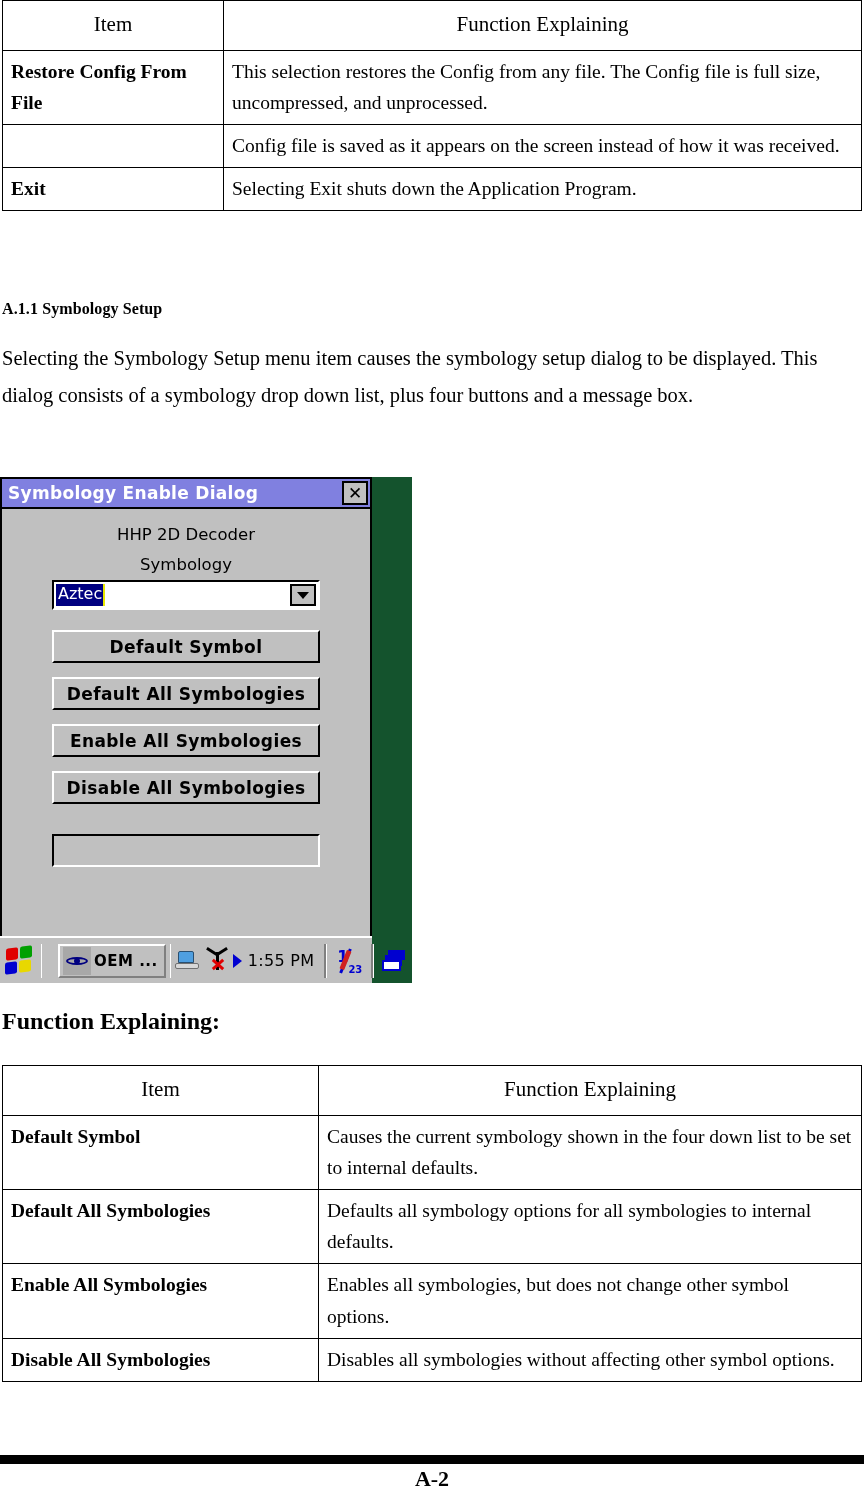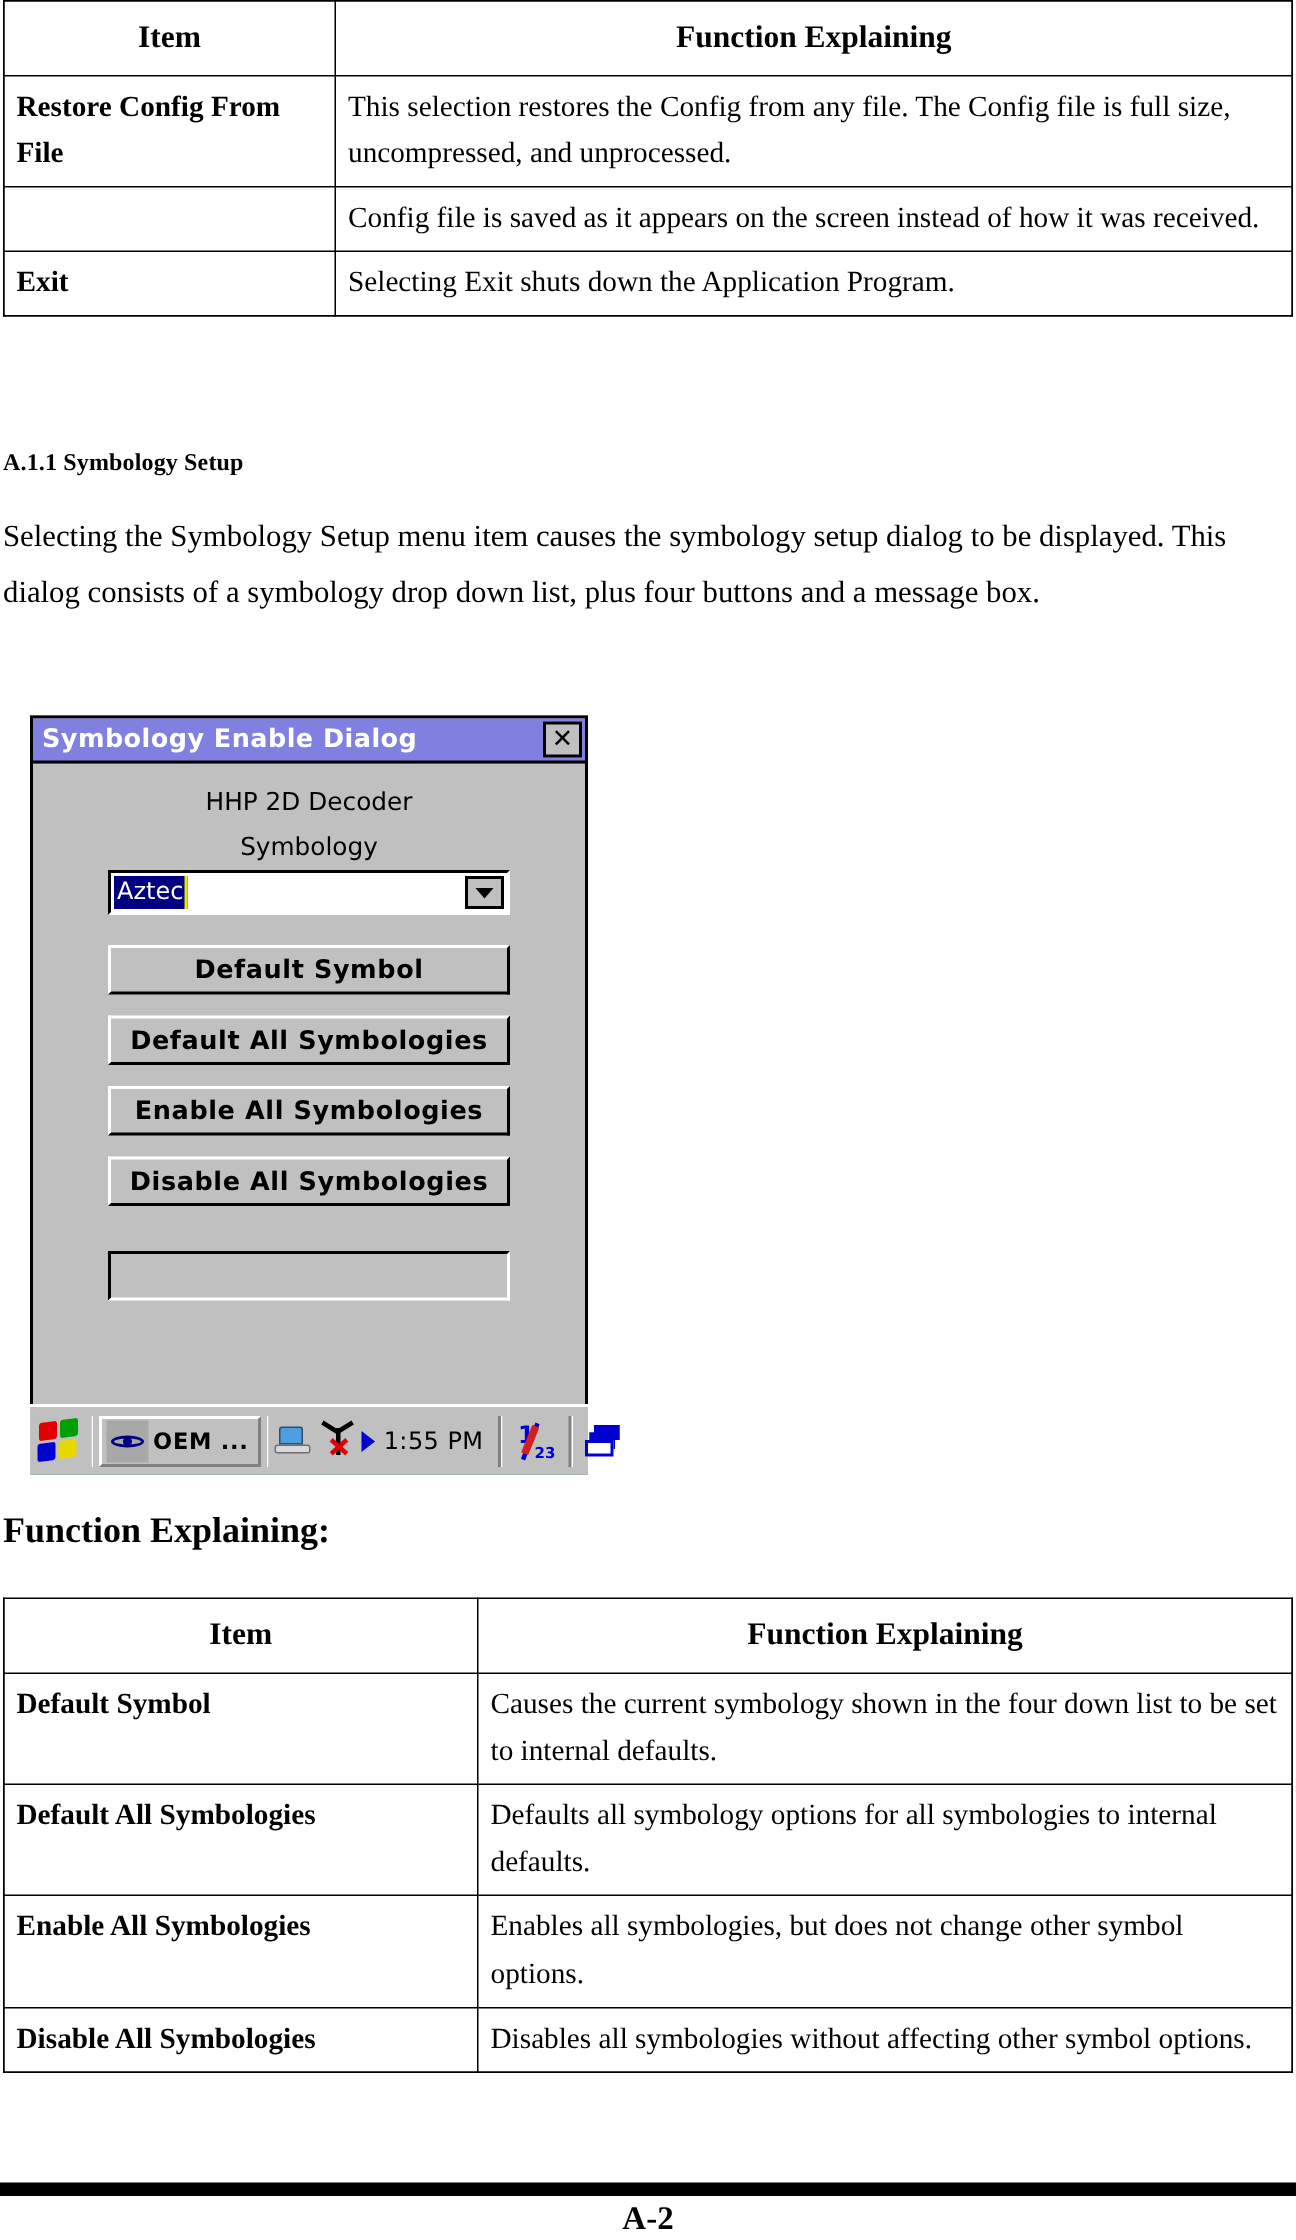--- a/index.html
+++ b/index.html
@@ -32,21 +32,21 @@
     border: 1px solid #000000;
     padding: 5px 8px 6px 8px;
     font-size: 19.5px;
     line-height: 1.60;
     vertical-align: top;
     text-align: left;
     font-weight: normal;
   }
   table.doc-table .hdr {
     text-align: center;
-    font-weight: bold;
+    font-weight: normal;
     font-size: 21px;
     padding-top: 7px;
     padding-bottom: 8px;
   }
   table.doc-table .item-cell {
     font-weight: bold;
   }
   .tbl-top { position: absolute; top: 0px; left: 0px; }
   .tbl-top td.c1, .tbl-top th.c1 { width: 204px; }
   .tbl-bottom { position: absolute; top: 1065px; left: 0px; }
@@ -78,23 +78,23 @@
     position: absolute;
     left: 2px;
     top: 1008px;
     font-size: 24px;
     font-weight: bold;
   }
 
   
   .ce-shot {
     position: absolute;
-    left: 20px;
+    left: 0;
     top: 477px;
-    width: 372px;
+    width: 412px;
     height: 506px;
     background: #14532d;
     font-family: "DejaVu Sans", "Liberation Sans", sans-serif;
   }
   .ce-window {
     position: absolute;
     left: 0; top: 0;
     width: 372px;
     height: 459px;
     box-sizing: border-box;
@@ -258,20 +258,21 @@
     height: 34px;
     background: #c0c0c0;
     border-top: 2px solid #ffffff;
     border-left: 2px solid #ffffff;
     border-right: 2px solid #808080;
     border-bottom: 2px solid #808080;
     display: flex;
     align-items: center;
     padding: 0 6px 0 0;
     box-sizing: border-box;
+    margin-left: 12px;
   }
   .tb-task-icon {
     width: 28px; height: 28px;
     background: #a8a8a8;
     margin: 0 3px;
     position: relative;
     flex: none;
   }
   .tb-task-icon .eye {
     position: absolute;

